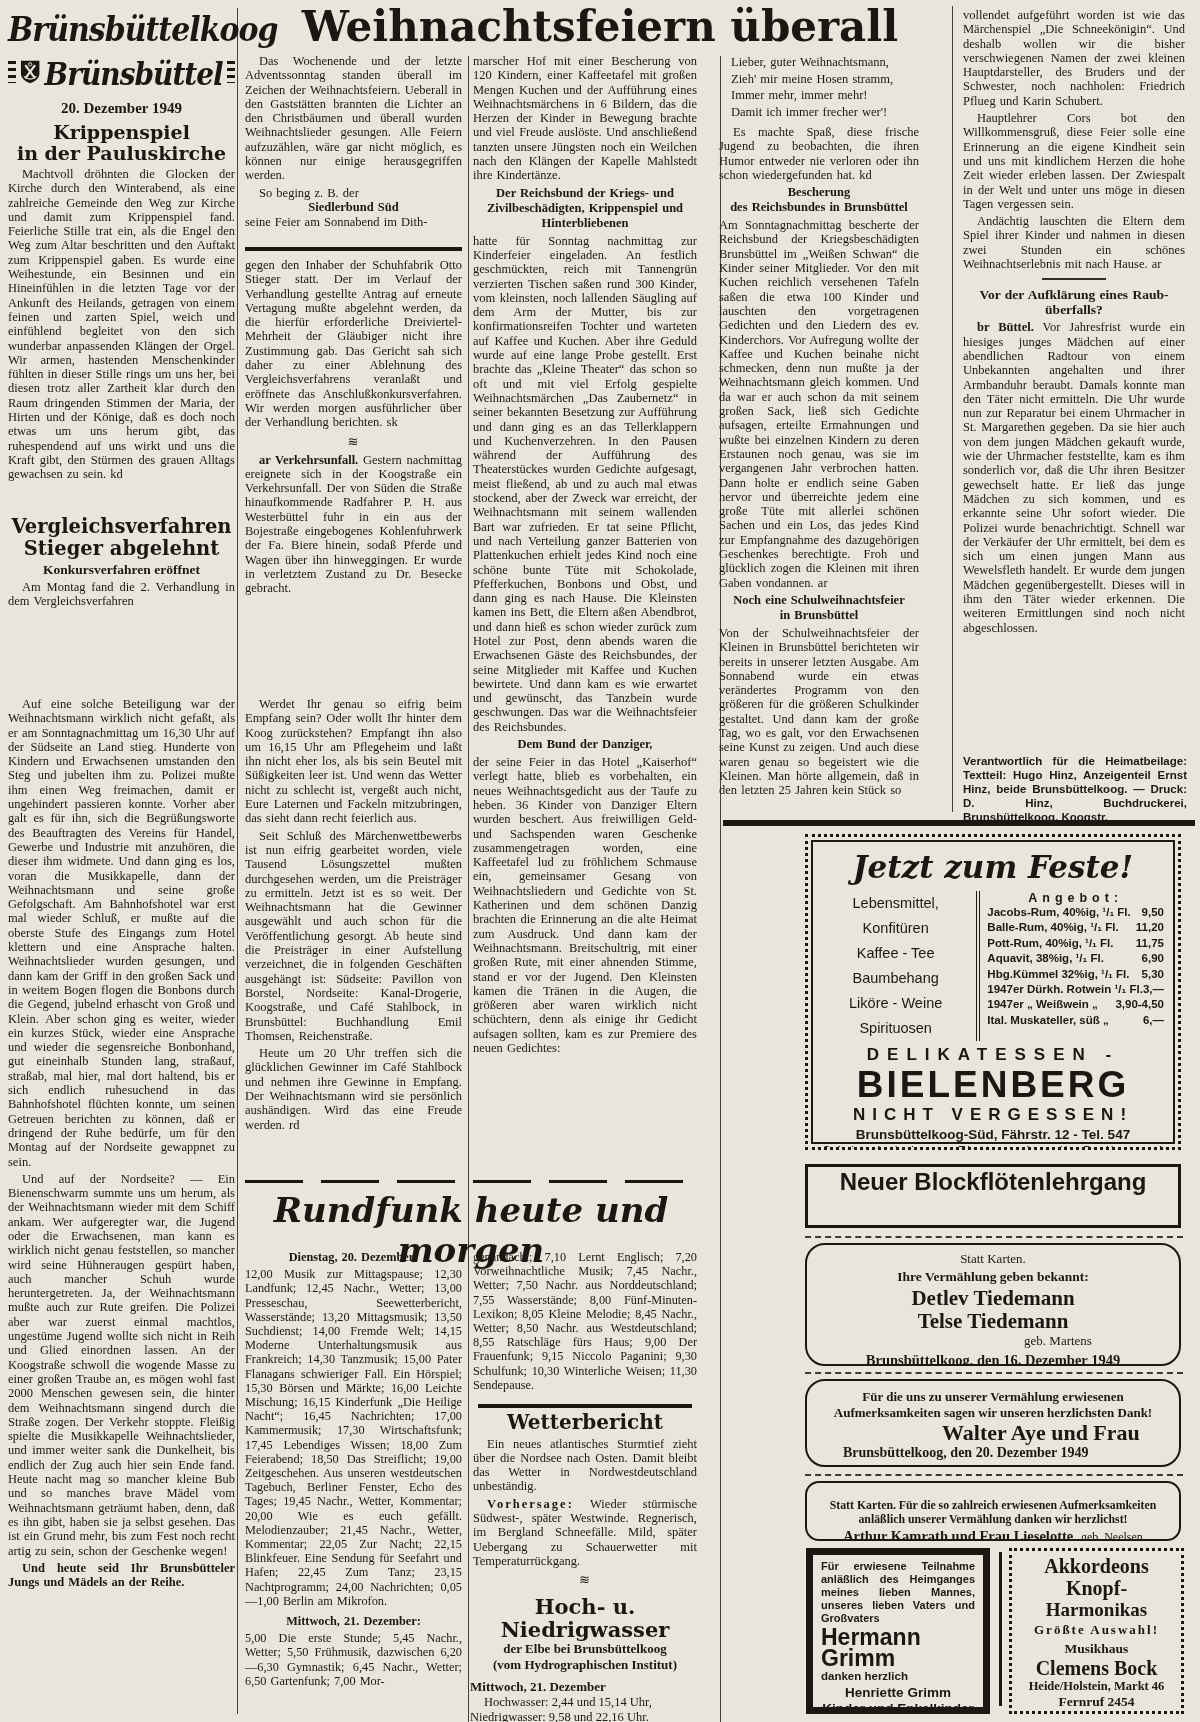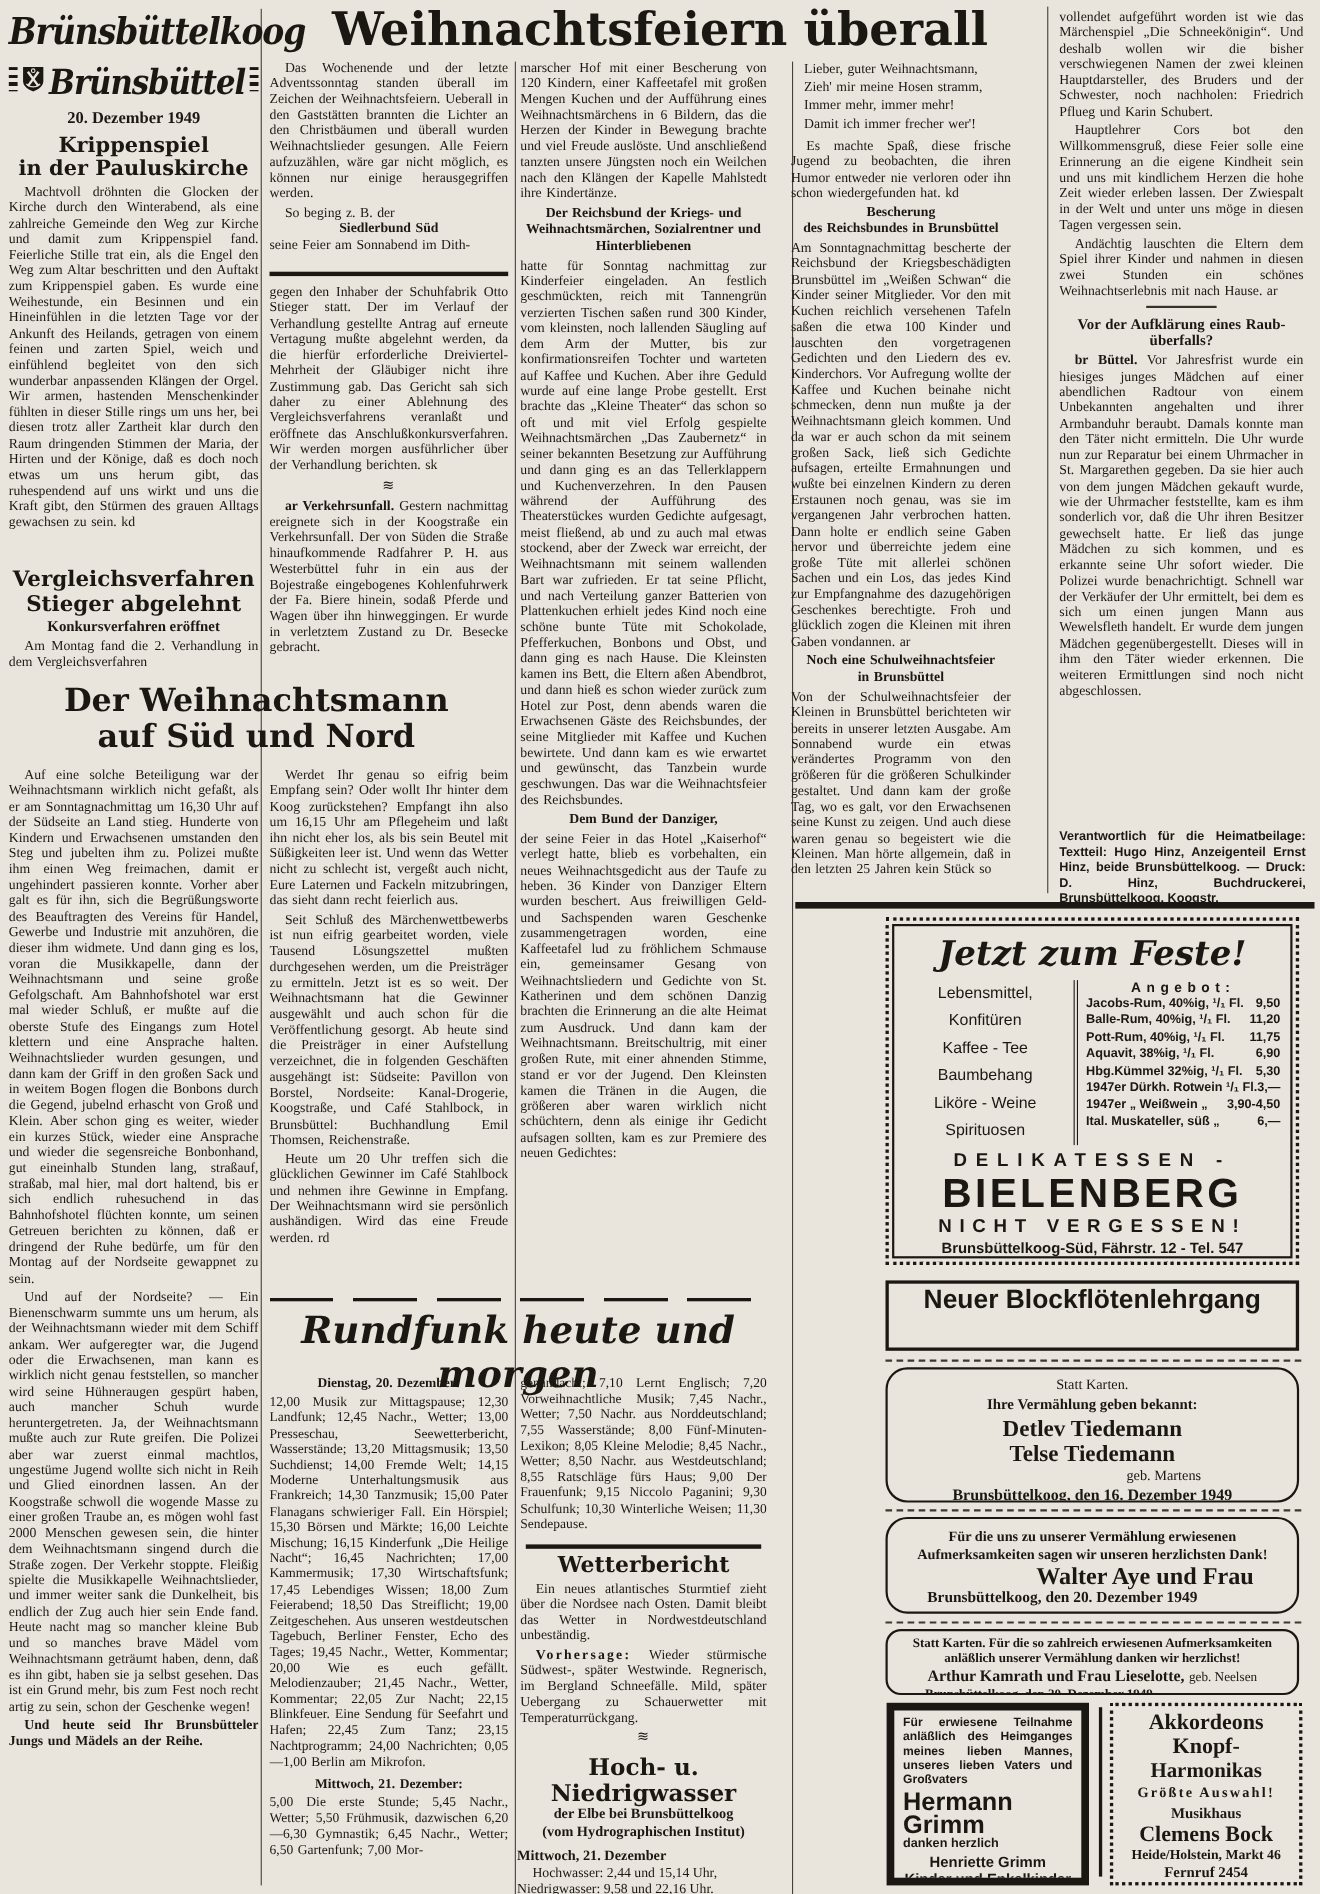--- a/index.html
+++ b/index.html
@@ -81,24 +81,20 @@
     <div class="shead ctr" style="font-size:19.5px;line-height:21.5px;">
       <div>Vergleichsverfahren</div>
       <div>Stieger abgelehnt</div>
     </div>
     <div class="subhead" style="font-size:13.5px;">Konkursverfahren eröffnet</div>
     <div class="body">
         <p>Am Montag fand die 2. Verhandlung in dem Vergleichsverfahren</p>
       </div>
   </div>
 
-  <div class="abs shead ctr" style="left:0;top:620px;width:466px;font-size:29px;line-height:33px;">
-    <div>Der Weihnachtsmann</div>
-    <div>auf Süd und Nord</div>
-  </div>
 
   <div class="abs body clip" style="left:8px;top:697px;width:227px;height:1017px;">
     <p>Auf eine solche Beteiligung war der Weihnachtsmann wirklich nicht gefaßt, als er am Sonntagnachmittag um 16,30 Uhr auf der Südseite an Land stieg. Hunderte von Kindern und Erwachsenen umstanden den Steg und jubelten ihm zu. Polizei mußte ihm einen Weg freimachen, damit er ungehindert passieren konnte. Vorher aber galt es für ihn, sich die Begrüßungsworte des Beauftragten des Vereins für Handel, Gewerbe und Industrie mit anzuhören, die dieser ihm widmete. Und dann ging es los, voran die Musikkapelle, dann der Weihnachtsmann und seine große Gefolgschaft. Am Bahnhofshotel war erst mal wieder Schluß, er mußte auf die oberste Stufe des Eingangs zum Hotel klettern und eine Ansprache halten. Weihnachtslieder wurden gesungen, und dann kam der Griff in den großen Sack und in weitem Bogen flogen die Bonbons durch die Gegend, jubelnd erhascht von Groß und Klein. Aber schon ging es weiter, wieder ein kurzes Stück, wieder eine Ansprache und wieder die segensreiche Bonbonhand, gut eineinhalb Stunden lang, straßauf, straßab, mal hier, mal dort haltend, bis er sich endlich ruhesuchend in das Bahnhofshotel flüchten konnte, um seinen Getreuen berichten zu können, daß er dringend der Ruhe bedürfe, um für den Montag auf der Nordseite gewappnet zu sein.</p>
     <p>Und auf der Nordseite? — Ein Bienenschwarm summte uns um herum, als der Weihnachtsmann wieder mit dem Schiff ankam. Wer aufgeregter war, die Jugend oder die Erwachsenen, man kann es wirklich nicht genau feststellen, so mancher wird seine Hühneraugen gespürt haben, auch mancher Schuh wurde heruntergetreten. Ja, der Weihnachtsmann mußte auch zur Rute greifen. Die Polizei aber war zuerst einmal machtlos, ungestüme Jugend wollte sich nicht in Reih und Glied einordnen lassen. An der Koogstraße schwoll die wogende Masse zu einer großen Traube an, es mögen wohl fast 2000 Menschen gewesen sein, die hinter dem Weihnachtsmann singend durch die Straße zogen. Der Verkehr stoppte. Fleißig spielte die Musikkapelle Weihnachtslieder, und immer weiter sank die Dunkelheit, bis endlich der Zug auch hier sein Ende fand. Heute nacht mag so mancher kleine Bub und so manches brave Mädel vom Weihnachtsmann geträumt haben, denn, daß es ihn gibt, haben sie ja selbst gesehen. Das ist ein Grund mehr, bis zum Fest noch recht artig zu sein, schon der Geschenke wegen!</p>
     <p class="b">Und heute seid Ihr Brunsbütteler Jungs und Mädels an der Reihe.</p>
   </div>
 
   <div class="abs body" style="left:245px;top:54px;width:217px;">
     <p>Das Wochenende und der letzte Adventssonntag standen überall im Zeichen der Weihnachtsfeiern. Ueberall in den Gaststätten brannten die Lichter an den Christbäumen und überall wurden Weihnachtslieder gesungen. Alle Feiern aufzuzählen, wäre gar nicht möglich, es können nur einige herausgegriffen werden.</p>
     <p style="margin-bottom:0;">So beging z. B. der</p>
@@ -115,21 +111,21 @@
   <div class="abs body clip" style="left:245px;top:697px;width:217px;height:470px;">
     <p>Werdet Ihr genau so eifrig beim Empfang sein? Oder wollt Ihr hinter dem Koog zurückstehen? Empfangt ihn also um 16,15 Uhr am Pflegeheim und laßt ihn nicht eher los, als bis sein Beutel mit Süßigkeiten leer ist. Und wenn das Wetter nicht zu schlecht ist, vergeßt auch nicht, Eure Laternen und Fackeln mitzubringen, das sieht dann recht feierlich aus.</p>
     <p>Seit Schluß des Märchenwettbewerbs ist nun eifrig gearbeitet worden, viele Tausend Lösungszettel mußten durchgesehen werden, um die Preisträger zu ermitteln. Jetzt ist es so weit. Der Weihnachtsmann hat die Gewinner ausgewählt und auch schon für die Veröffentlichung gesorgt. Ab heute sind die Preisträger in einer Aufstellung verzeichnet, die in folgenden Geschäften ausgehängt ist: Südseite: Pavillon von Borstel, Nordseite: Kanal-Drogerie, Koogstraße, und Café Stahlbock, in Brunsbüttel: Buchhandlung Emil Thomsen, Reichenstraße.</p>
     <p>Heute um 20 Uhr treffen sich die glücklichen Gewinner im Café Stahlbock und nehmen ihre Gewinne in Empfang. Der Weihnachtsmann wird sie persönlich aushändigen. Wird das eine Freude werden.  rd</p>
   </div>
 
   <div class="abs body clip" style="left:473px;top:54px;width:224px;height:1112px;">
     <p class="noind">marscher Hof mit einer Bescherung von 120 Kindern, einer Kaffeetafel mit großen Mengen Kuchen und der Aufführung eines Weihnachtsmärchens in 6 Bildern, das die Herzen der Kinder in Bewegung brachte und viel Freude auslöste. Und anschließend tanzten unsere Jüngsten noch ein Weilchen nach den Klängen der Kapelle Mahlstedt ihre Kindertänze.</p>
     <div class="subhead">
       <div>Der Reichsbund der Kriegs- und</div>
-      <div>Weihnachtsmärchen, Sozialrentner und</div>
+      <div>Zivilbeschädigten, Krippenspiel und</div>
       <div>Hinterbliebenen</div>
     </div>
     <p class="noind">hatte für Sonntag nachmittag zur Kinderfeier eingeladen. An festlich geschmückten, reich mit Tannengrün verzierten Tischen saßen rund 300 Kinder, vom kleinsten, noch lallenden Säugling auf dem Arm der Mutter, bis zur konfirmationsreifen Tochter und warteten auf Kaffee und Kuchen. Aber ihre Geduld wurde auf eine lange Probe gestellt. Erst brachte das „Kleine Theater“ das schon so oft und mit viel Erfolg gespielte Weihnachtsmärchen „Das Zaubernetz“ in seiner bekannten Besetzung zur Aufführung und dann ging es an das Tellerklappern und Kuchenverzehren. In den Pausen während der Aufführung des Theaterstückes wurden Gedichte aufgesagt, meist fließend, ab und zu auch mal etwas stockend, aber der Zweck war erreicht, der Weihnachtsmann mit seinem wallenden Bart war zufrieden. Er tat seine Pflicht, und nach Verteilung ganzer Batterien von Plattenkuchen erhielt jedes Kind noch eine schöne bunte Tüte mit Schokolade, Pfefferkuchen, Bonbons und Obst, und dann ging es nach Hause. Die Kleinsten kamen ins Bett, die Eltern aßen Abendbrot, und dann hieß es schon wieder zurück zum Hotel zur Post, denn abends waren die Erwachsenen Gäste des Reichsbundes, der seine Mitglieder mit Kaffee und Kuchen bewirtete. Und dann kam es wie erwartet und gewünscht, das Tanzbein wurde geschwungen. Das war die Weihnachtsfeier des Reichsbundes.</p>
     <div class="subhead">Dem Bund der Danziger,</div>
     <p class="noind">der seine Feier in das Hotel „Kaiserhof“ verlegt hatte, blieb es vorbehalten, ein neues Weihnachtsgedicht aus der Taufe zu heben. 36 Kinder von Danziger Eltern wurden beschert. Aus freiwilligen Geld- und Sachspenden waren Geschenke zusammengetragen worden, eine Kaffeetafel lud zu fröhlichem Schmause ein, gemeinsamer Gesang von Weihnachtsliedern und Gedichte von St. Katherinen und dem schönen Danzig brachten die Erinnerung an die alte Heimat zum Ausdruck. Und dann kam der Weihnachtsmann. Breitschultrig, mit einer großen Rute, mit einer ahnenden Stimme, stand er vor der Jugend. Den Kleinsten kamen die Tränen in die Augen, die größeren aber waren wirklich nicht schüchtern, denn als einige ihr Gedicht aufsagen sollten, kam es zur Premiere des neuen Gedichtes:</p>
   </div>
 
   <div class="abs body clip" style="left:719px;top:54px;width:200px;height:762px;">
     <div class="poem" style="padding-left:12px;line-height:16.5px;">
       <div>Lieber, guter Weihnachtsmann,</div>
@@ -269,21 +265,21 @@
   <div class="addash" style="left:805px;top:1372px;width:378px;"></div>
 
   <div class="abs box-round clip" style="left:805px;top:1379px;width:376px;height:88px;padding:8px 20px 0;font-family:'Liberation Serif',serif;">
     <div class="b ctr" style="font-size:13px;line-height:15.5px;">Für die uns zu unserer Vermählung erwiesenen Aufmerksamkeiten sagen wir unseren herzlichsten Dank!</div>
     <div class="b" style="font-size:22px;line-height:25px;padding-left:115px;">Walter Aye und Frau</div>
     <div class="b" style="font-size:14px;padding-left:16px;">Brunsbüttelkoog, den 20. Dezember 1949</div>
   </div>
 
   <div class="addash" style="left:805px;top:1474px;width:378px;"></div>
 
-  <div class="abs box-round clip" style="left:805px;top:1481px;width:376px;height:60px;border-radius:14px;padding:4px 16px 0;font-family:'Liberation Serif',serif;">
+  <div class="abs box-round clip" style="left:805px;top:1481px;width:376px;height:60px;border-radius:14px;padding:16px 16px 0;font-family:'Liberation Serif',serif;">
     <div class="b ctr" style="font-size:11.8px;line-height:13.5px;">Statt Karten.  Für die so zahlreich erwiesenen Aufmerksamkeiten anläßlich unserer Vermählung danken wir herzlichst!</div>
     <div class="ctr" style="margin-top:1px;">
       <span class="b" style="font-size:14.5px;">Arthur Kamrath und Frau Lieselotte,</span>
       <span style="font-size:12px;">geb. Neelsen</span>
     </div>
     <div class="b" style="font-size:11.8px;padding-left:18px;">Brunsbüttelkoog, den 20. Dezember 1949</div>
   </div>
 
   <div class="abs box-thick clip sans" style="left:806px;top:1548px;width:184px;height:166px;padding:5px 8px;">
     <div class="b" style="font-size:11px;line-height:13px;text-align:justify;">Für erwiesene Teilnahme anläßlich des Heimganges meines lieben Mannes, unseres lieben Vaters und Großvaters</div>

